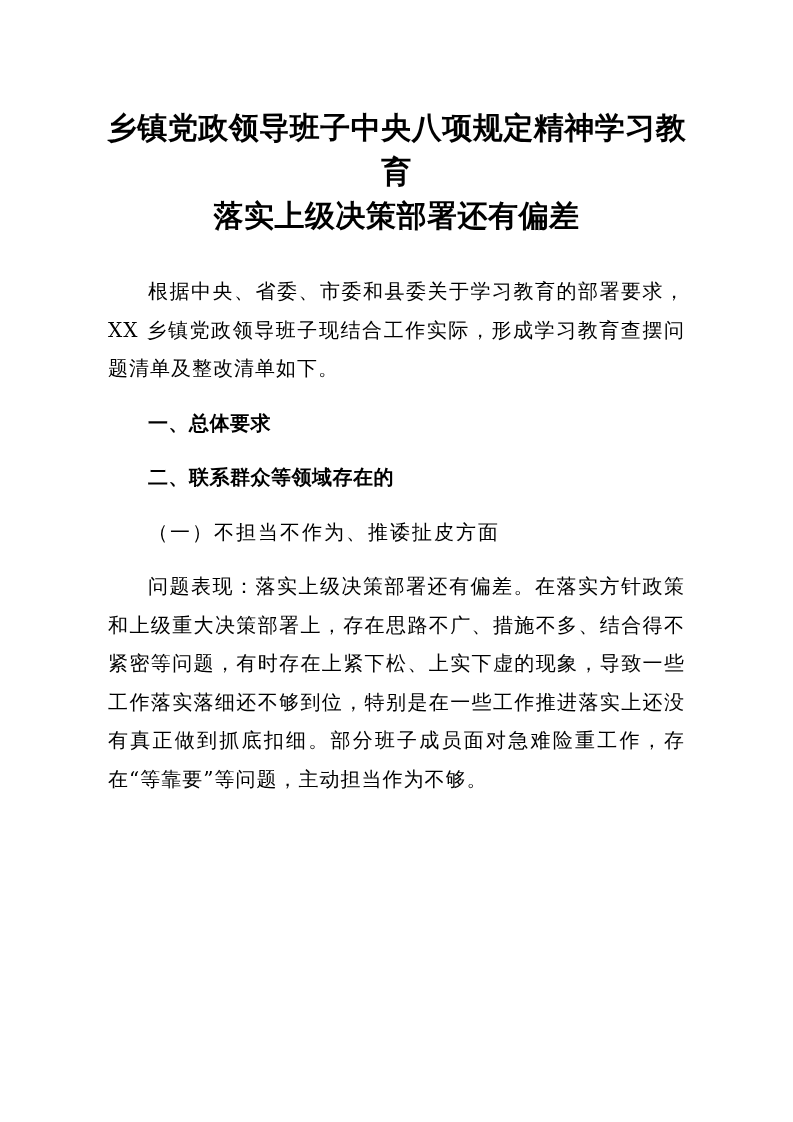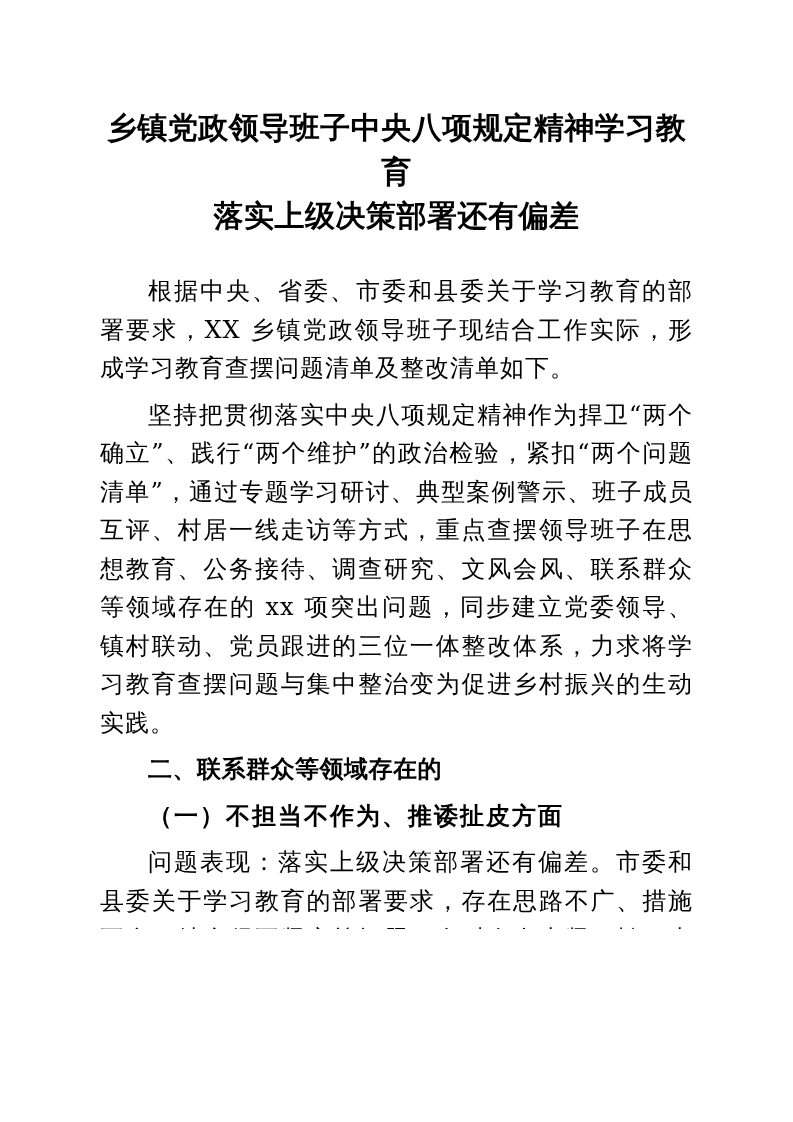--- a/index.html
+++ b/index.html
@@ -22,56 +22,56 @@
     font-weight: 700;
     font-size: 30px;
     line-height: 44px;
     text-align: center;
     letter-spacing: 0.5px;
     margin: 0 0 34px 0;
   }
   .body-para,
   .section-heading,
   .sub-heading {
-    margin: 8px;
-    font-size: 24px;
+    margin: 16px;
+    font-size: 20px;
     line-height: 38.5px;
     text-indent: 2em;
   }
   .body-para {
     font-family: "DejaVu Serif", "Liberation Serif", serif;
     font-weight: 400;
     text-align: justify;
     letter-spacing: 1px;
   }
   .section-heading {
     font-family: "DejaVu Sans", "Liberation Sans", sans-serif;
     font-weight: 700;
     letter-spacing: 0.5px;
   }
   .sub-heading {
     font-family: "DejaVu Serif", "Liberation Serif", serif;
-    font-weight: 700;
+    font-weight: 400;
     letter-spacing: 2px;
   }
 </style>
 </head>
 <body>
 
 <div class="page">
 
   <div class="doc-title">
     <div>乡镇党政领导班子中央八项规定精神学习教育</div>
     <div>落实上级决策部署还有偏差</div>
   </div>
 
   <p class="body-para">根据中央、省委、市委和县委关于学习教育的部署要求，XX 乡镇党政领导班子现结合工作实际，形成学习教育查摆问题清单及整改清单如下。</p>
 
+  <h2 class="section-heading">一、总体要求</h2>
 
-  <p class="body-para">坚持把贯彻落实中央八项规定精神作为捍卫“两个确立”、践行“两个维护”的政治检验，紧扣“两个问题清单”，通过专题学习研讨、典型案例警示、班子成员互评、村居一线走访等方式，重点查摆领导班子在思想教育、公务接待、调查研究、文风会风、联系群众等领域存在的 xx 项突出问题，同步建立党委领导、镇村联动、党员跟进的三位一体整改体系，力求将学习教育查摆问题与集中整治变为促进乡村振兴的生动实践。</p>
 
   <h2 class="section-heading">二、联系群众等领域存在的</h2>
 
   <h3 class="sub-heading">（一）不担当不作为、推诿扯皮方面</h3>
 
-  <p class="body-para">问题表现：落实上级决策部署还有偏差。市委和县委关于学习教育的部署要求，存在思路不广、措施不多、结合得不紧密等问题，有时存在上紧下松、上实下虚的现象，导致一些工作落实落细还不够到位，特别是在一些工作推进落实上还没有真正做到抓底扣细。部分班子成员面对急难险重工作，存在“等靠要”等问题，主动担当作为不够。</p>
+  <p class="body-para">问题表现：落实上级决策部署还有偏差。在落实方针政策和上级重大决策部署上，存在思路不广、措施不多、结合得不紧密等问题，有时存在上紧下松、上实下虚的现象，导致一些工作落实落细还不够到位，特别是在一些工作推进落实上还没有真正做到抓底扣细。部分班子成员面对急难险重工作，存在“等靠要”等问题，主动担当作为不够。</p>
 
 </div>
 
 </body></html>

